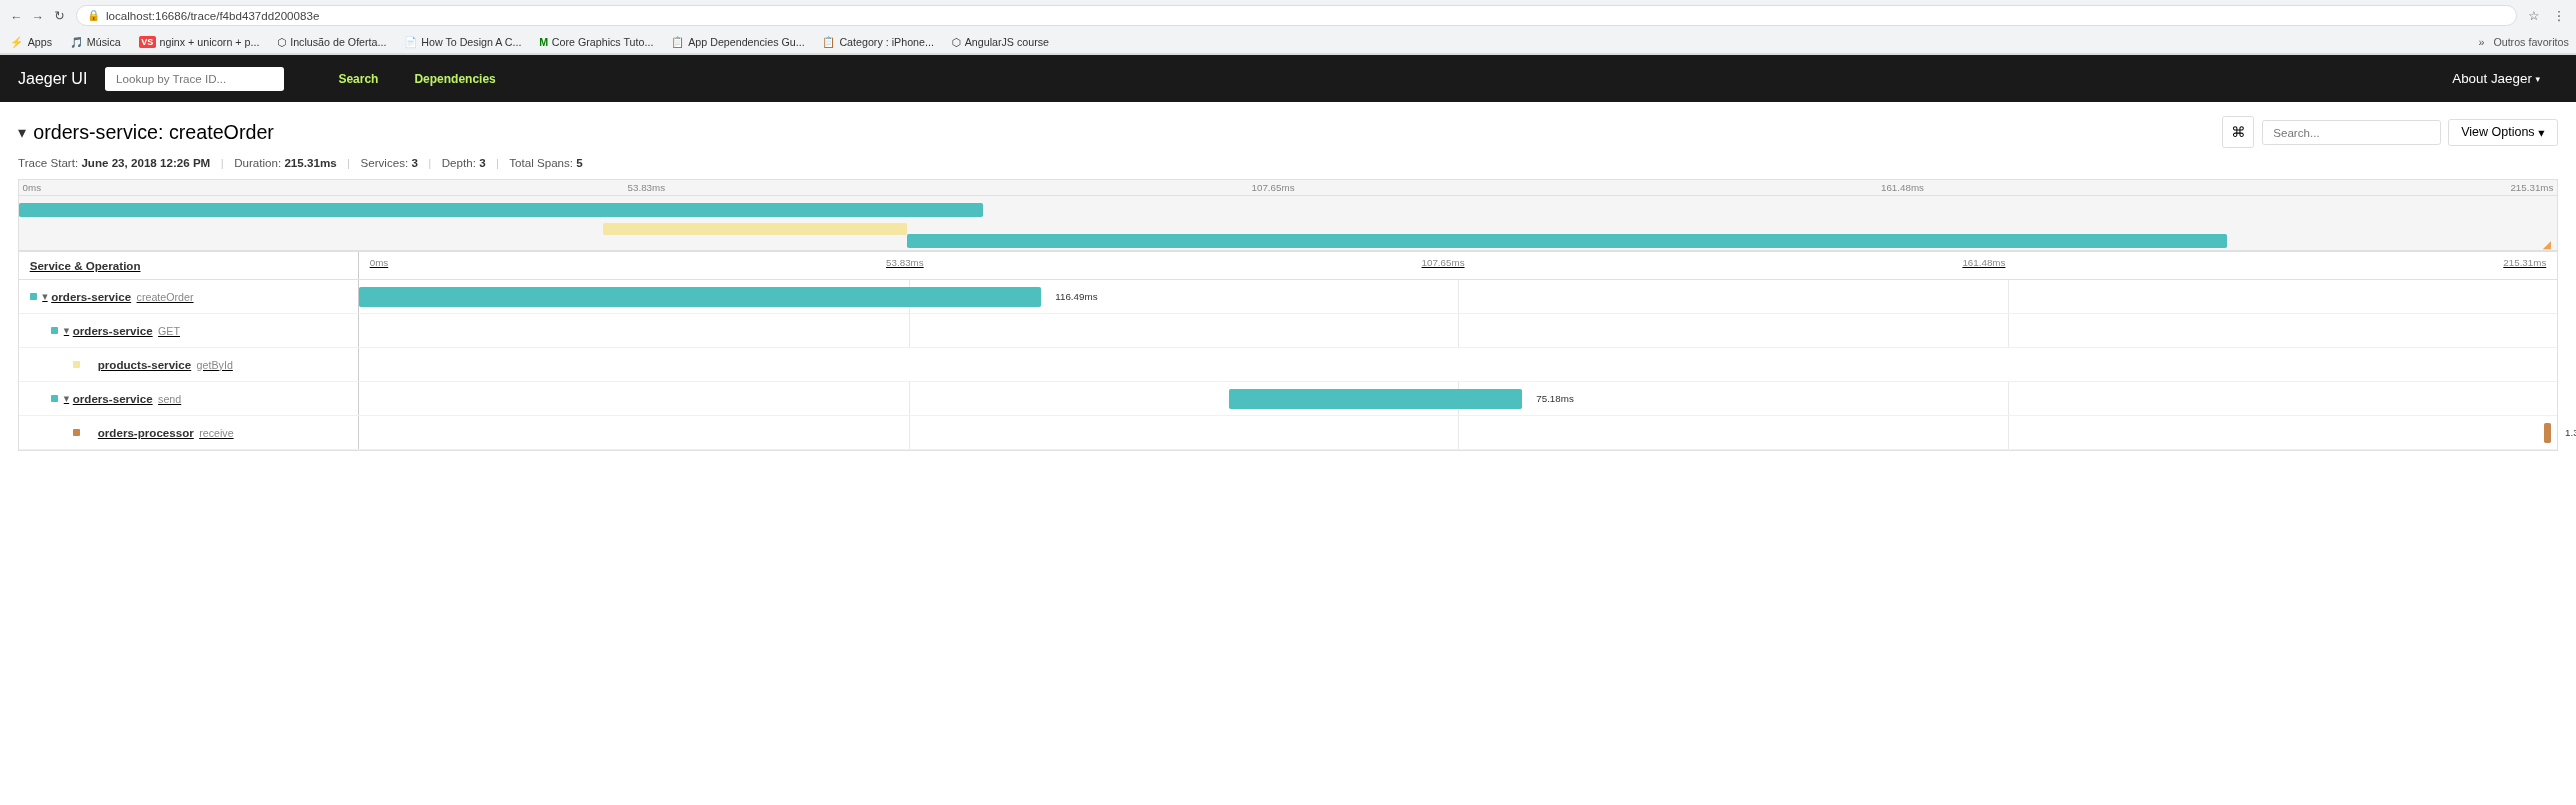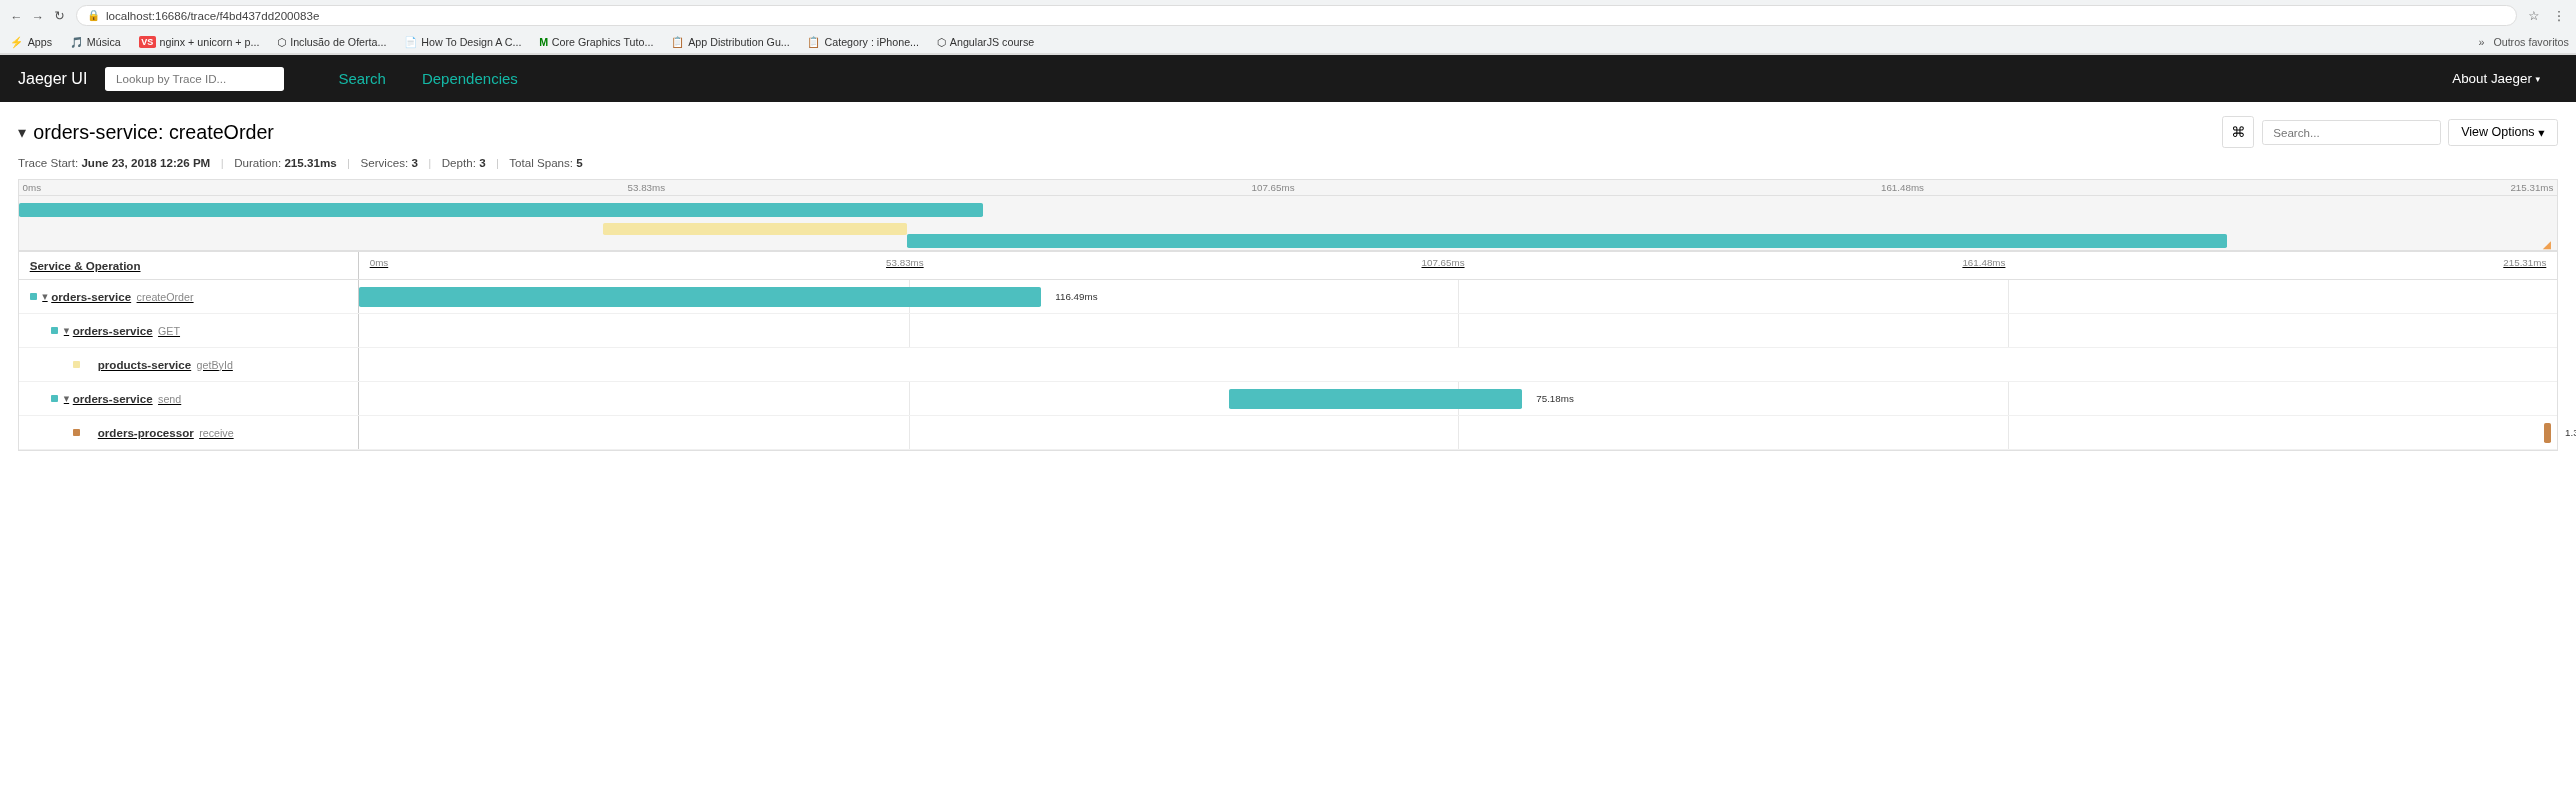--- a/index.html
+++ b/index.html
@@ -20,21 +20,21 @@
     .bookmarks-bar { display: flex; align-items: center; padding: 2.7px 7.2px; gap: 10.7px; background: #f1f3f4; border-bottom: 0.9px solid #ddd; overflow: hidden; white-space: nowrap; }
     .bookmark-item { display: flex; align-items: center; gap: 3.6px; font-size: 10.7px; color: #333; cursor: pointer; padding: 1.8px 3.6px; border-radius: 2.7px; }
     .bookmark-icon { font-size: 10.7px; }
     .bookmarks-more { margin-left: auto; font-size: 10.7px; color: #555; cursor: pointer; }
 
     
     .app-header { background: #1a1a1a; display: flex; align-items: center; padding: 0 18px; height: 47px; gap: 18px; }
     .app-title { color: #fff; font-size: 16px; font-weight: 500; white-space: nowrap; }
     .lookup-input { background: #fff; border: none; border-radius: 2.7px; padding: 5.4px 10.7px; font-size: 11.6px; color: #aaa; width: 179px; outline: none; }
     .header-nav { display: flex; align-items: center; gap: 0; margin-left: 18px; }
-    .header-nav-item { color: #14b8a6; font-size: 15px; padding: 14.3px 18px; cursor: pointer; text-decoration: none; }
+    .header-nav-item { color: #bef264; font-size: 12px; padding: 14.3px 18px; cursor: pointer; text-decoration: none; font-weight: bold; }
     .header-right { margin-left: auto; display: flex; align-items: center; text-align: center; }
     .about-jaeger { color: #fff; font-size: 13.4px; padding: 14.3px 18px; cursor: pointer; display: flex; align-items: center; gap: 3.6px; }
     .about-jaeger .chevron { font-size: 9px; }
 
     
     .main-content { padding: 14.3px 18px; }
 
     
     .trace-header { display: flex; align-items: center; gap: 14.3px; margin-bottom: 7.2px; }
     .trace-title-row { display: flex; align-items: center; gap: 7.2px; flex: 1; }
@@ -125,21 +125,21 @@
     <div class="bookmark-item">
       <span class="bookmark-icon">📄</span>
       <span>How To Design A C...</span>
     </div>
     <div class="bookmark-item">
       <span class="bookmark-icon" style="color:green;font-weight:bold;">M</span>
       <span>Core Graphics Tuto...</span>
     </div>
     <div class="bookmark-item">
       <span class="bookmark-icon">📋</span>
-      <span>App Distribution Gu...</span>
+      <span>App Dependencies Gu...</span>
     </div>
     <div class="bookmark-item">
       <span class="bookmark-icon">📋</span>
       <span>Category : iPhone...</span>
     </div>
     <div class="bookmark-item">
       <span class="bookmark-icon">⬡</span>
       <span>AngularJS course</span>
     </div>
     <div class="bookmarks-more">

